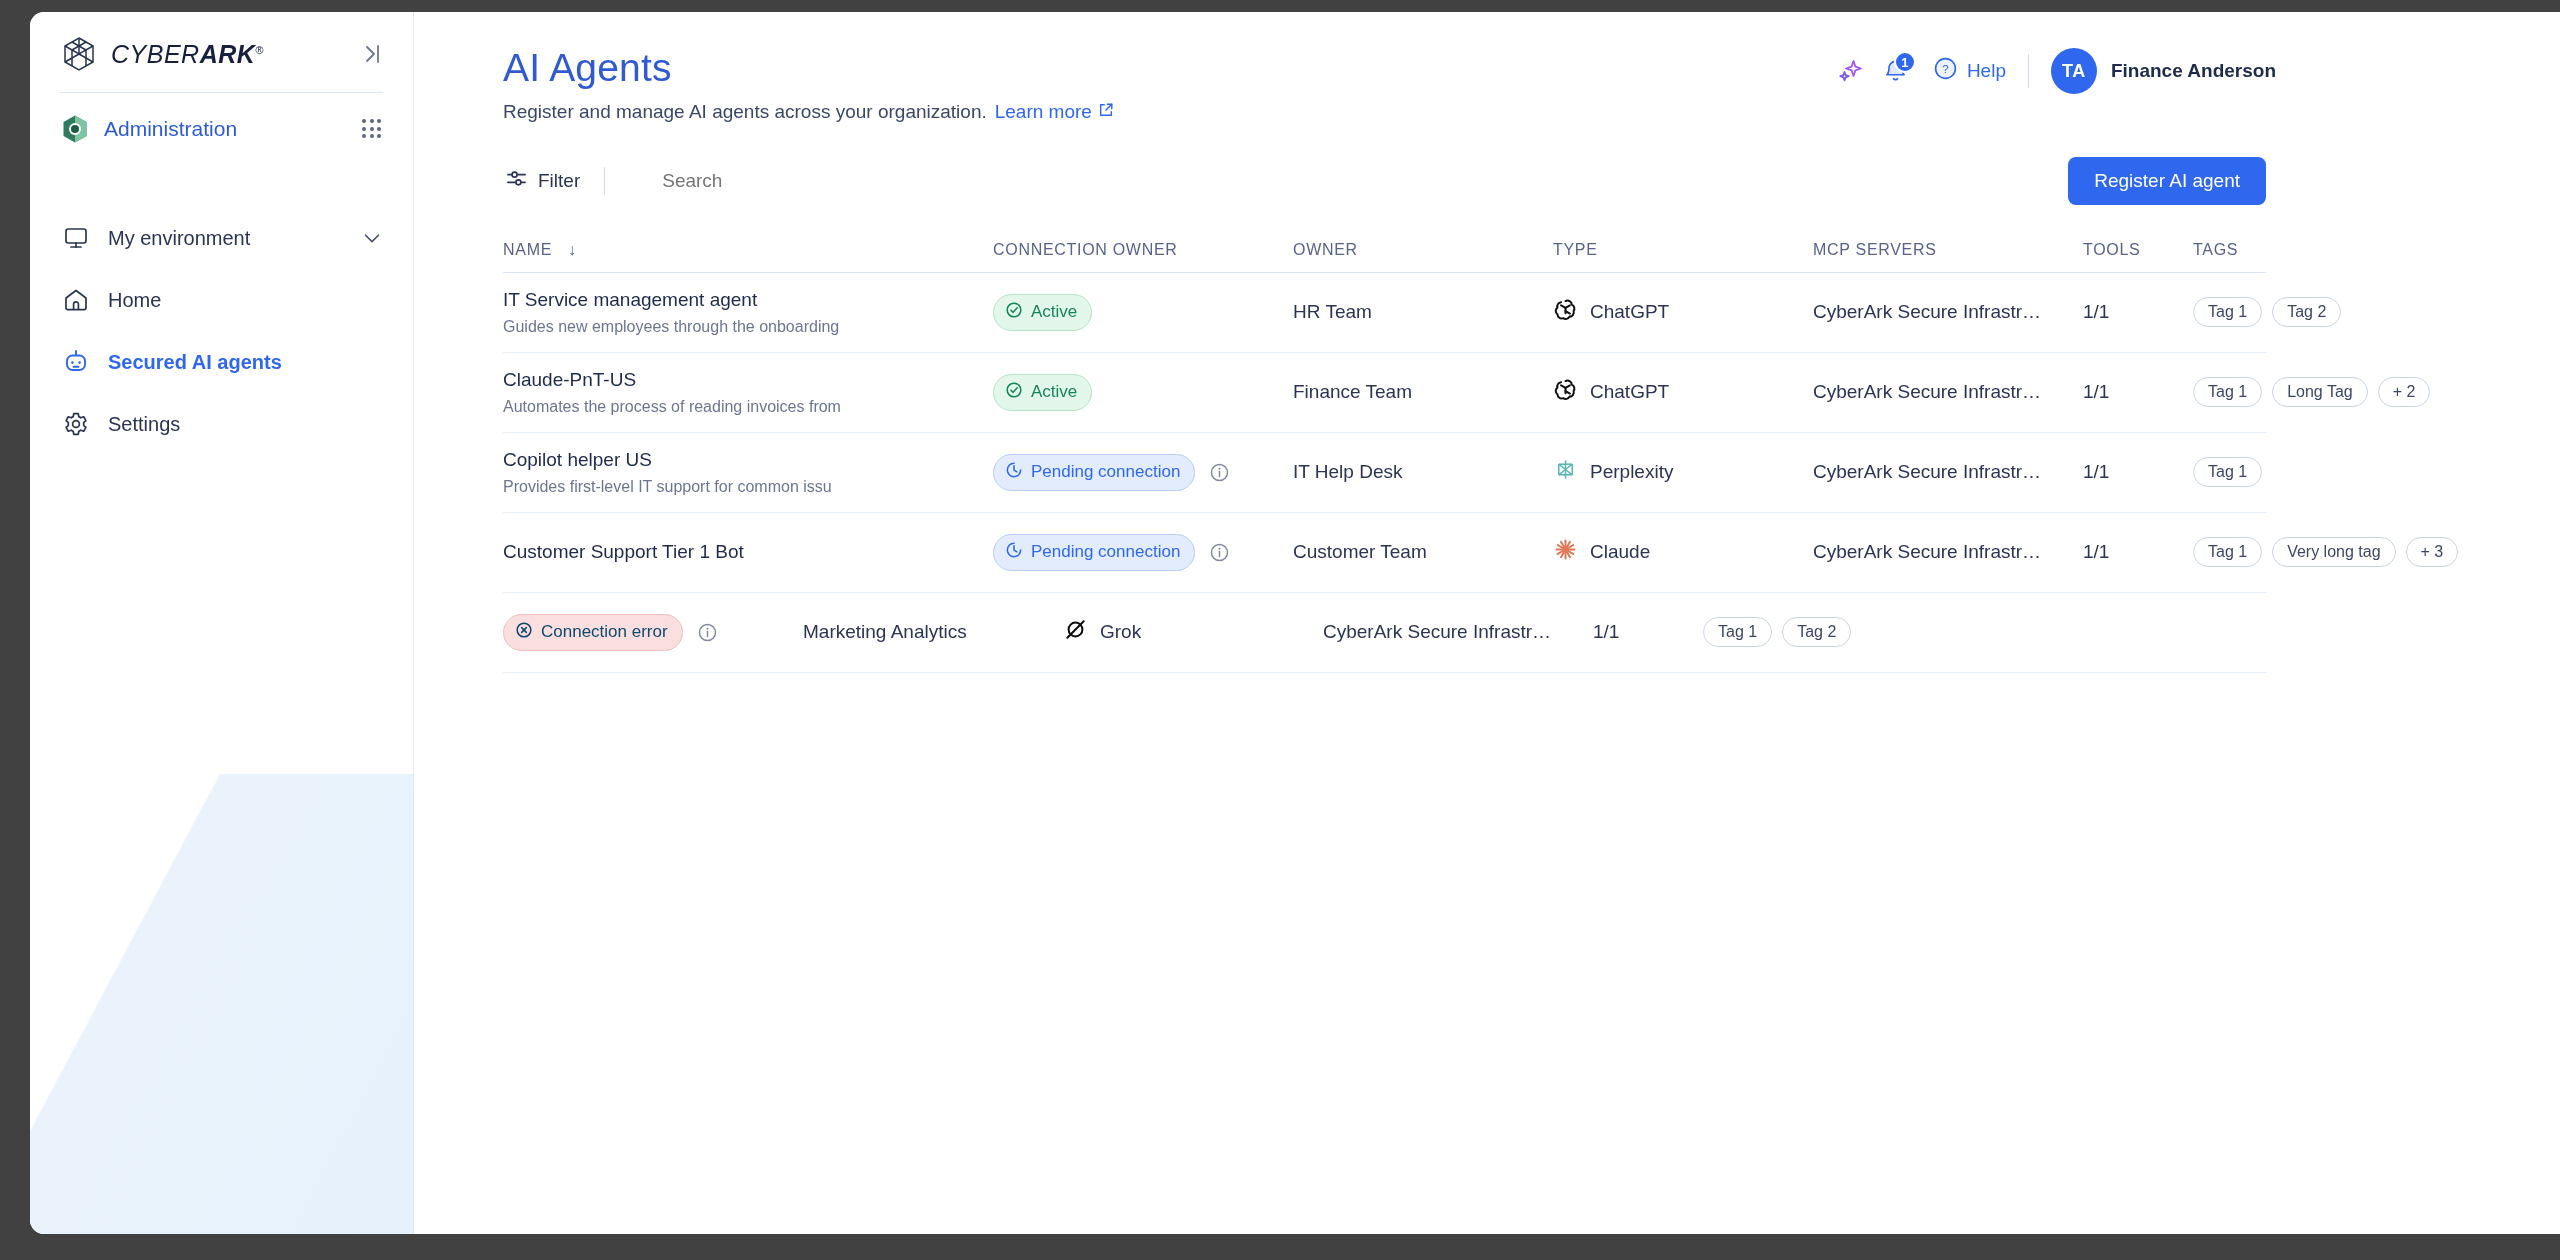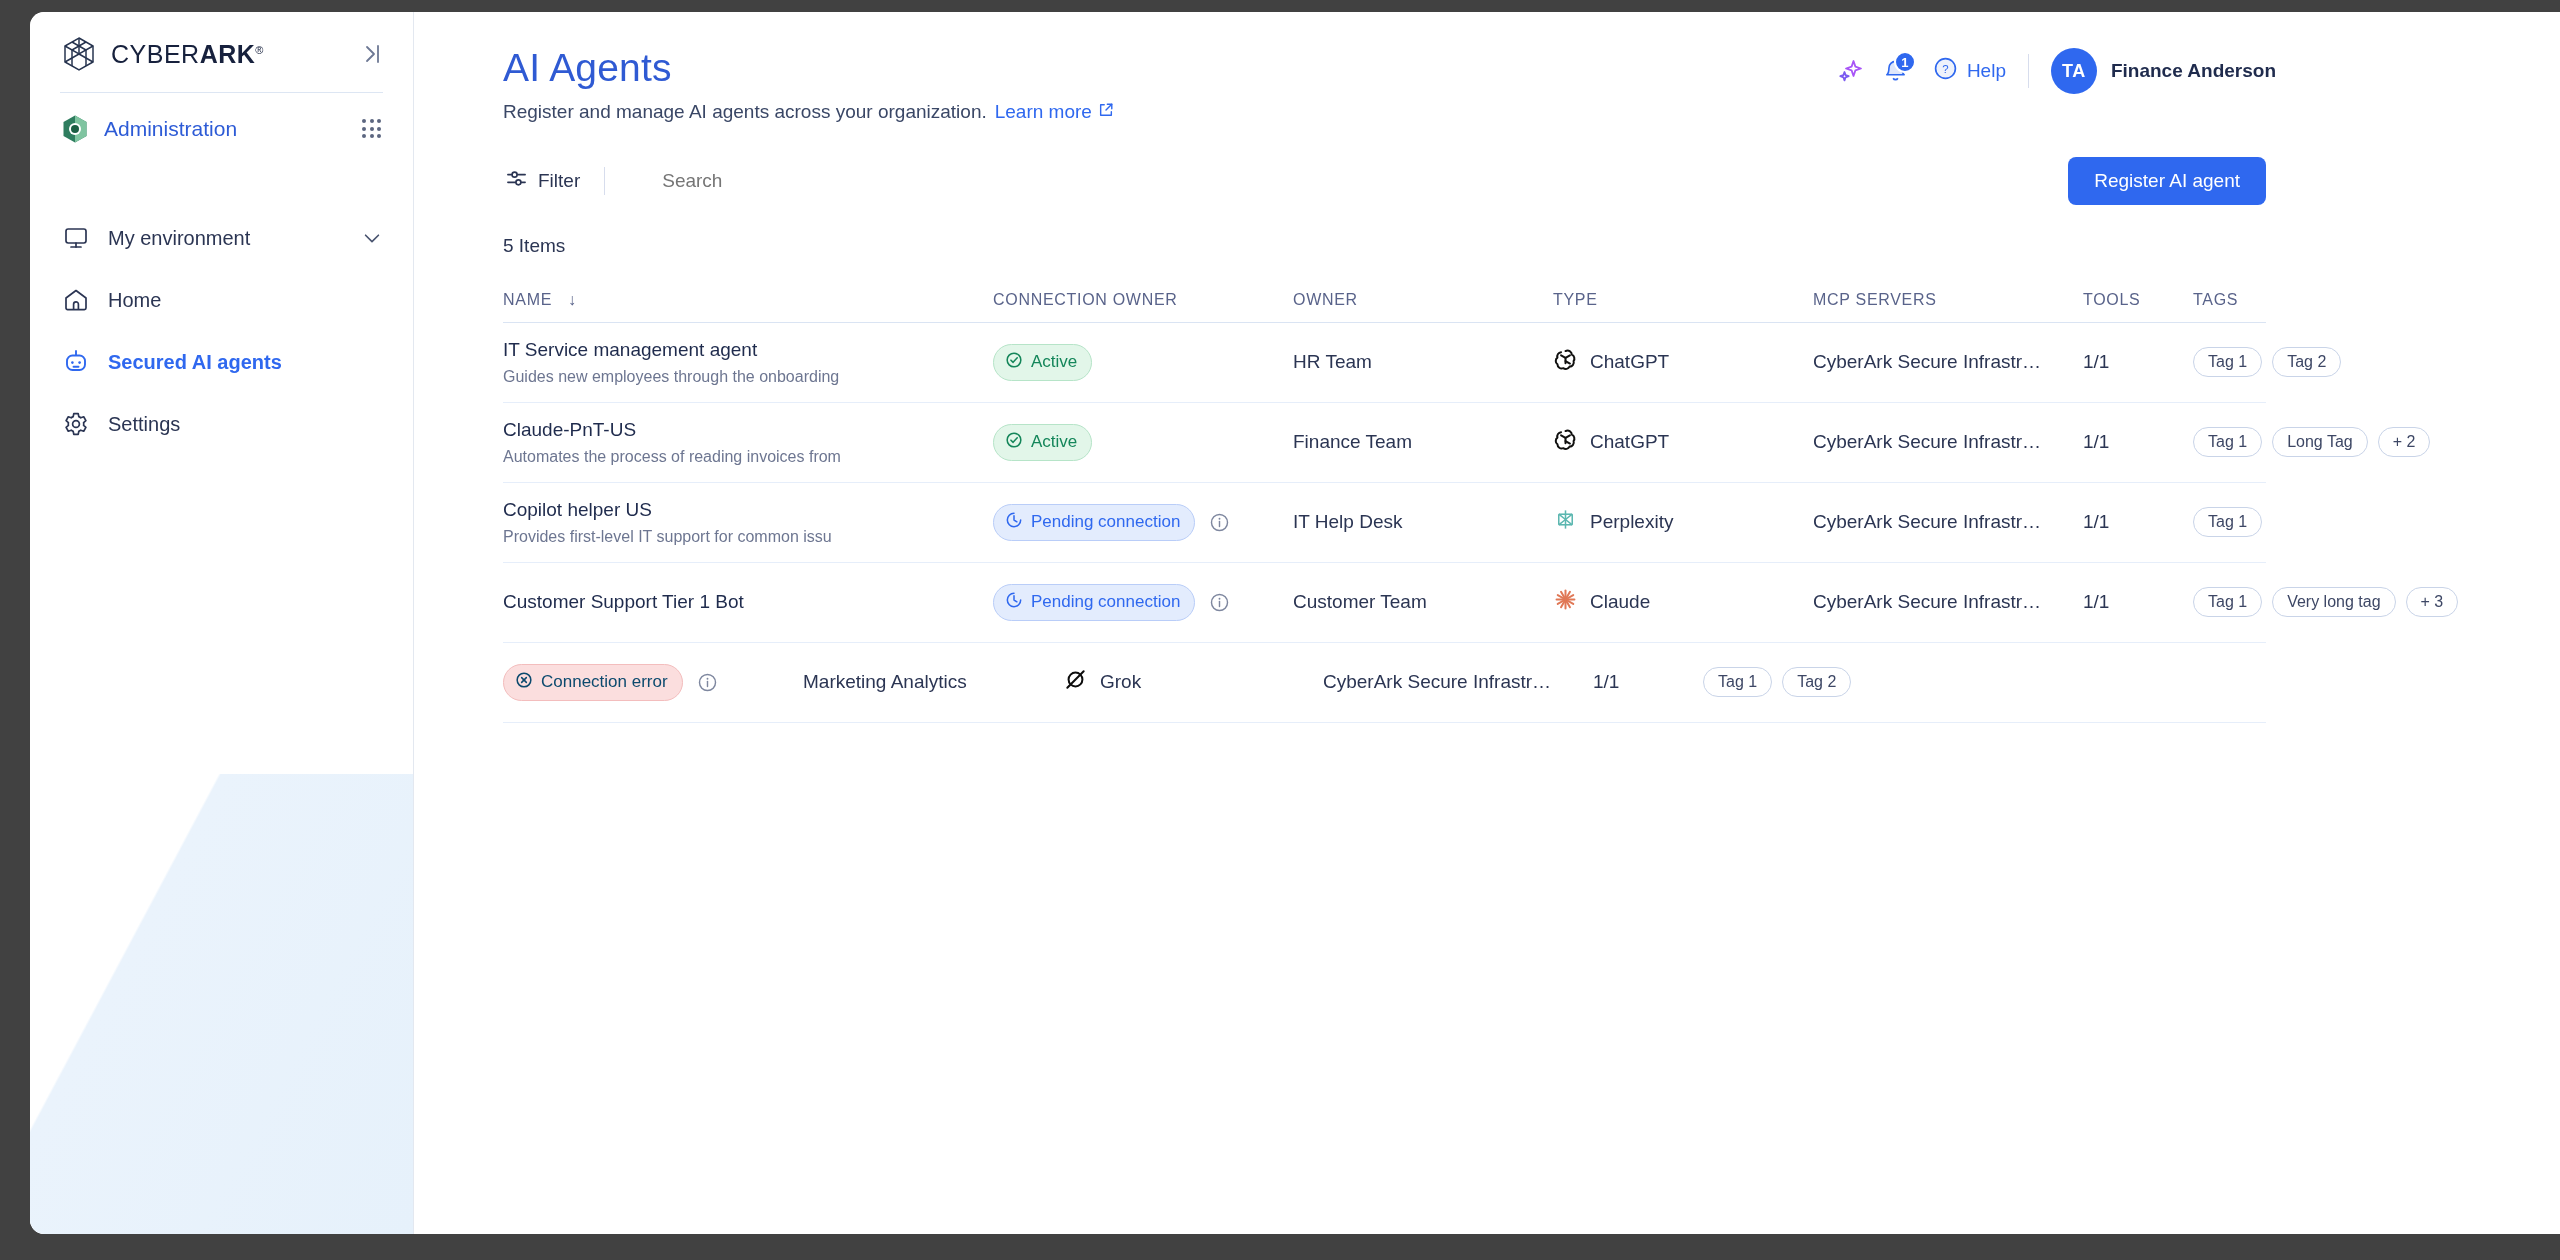--- a/index.html
+++ b/index.html
@@ -40,20 +40,21 @@
     background:
       linear-gradient(118deg, rgba(255,255,255,0) 0%, rgba(255,255,255,0) 30%, #eaf3fc 30.4%, #e6f1fb 100%);
     pointer-events: none;
   }
 
   .brand-row {
     position: relative;
     display: flex; align-items: center;
     height: 80px;
     padding: 4px 28px 0 30px;
+    font-style: italic;
   }
   .brand-logo { width: 38px; height: 38px; flex: 0 0 38px; }
   .brand-text {
     margin-left: 13px;
     font-size: 25px;
     letter-spacing: 0.5px;
     color: #17213d;
     font-weight: 400;
   }
   .brand-text b { font-weight: 700; }
@@ -519,21 +520,20 @@
             <svg viewBox="0 0 24 24" width="23" height="23" fill="none" stroke="#5a6party" stroke-width="1.8" stroke-linecap="round">
               <circle cx="10.6" cy="10.6" r="6.6"></circle>
                 <path d="M15.6 15.6 L21 21"></path>
             </svg>
           </span>
           <input class="search-ph" value="" placeholder="Search" style="">
         </span>
         <button class="primary-btn">Register AI agent</button>
       </div>
 
-      <div class="items-count">5 Items</div>
 
       <div class="tbl">
         <div class="tbl-head">
           <div class="th c-name">
             <span>NAME</span>
             <span>↓</span>
           </div>
           <div class="th c-status">
               <span>CONNECTION OWNER</span>
             </div>

